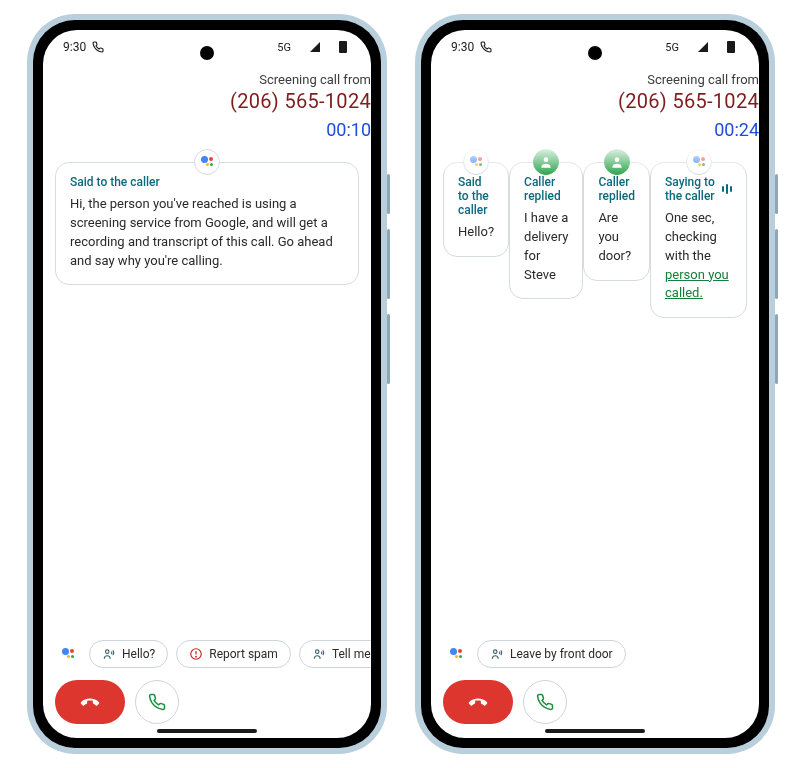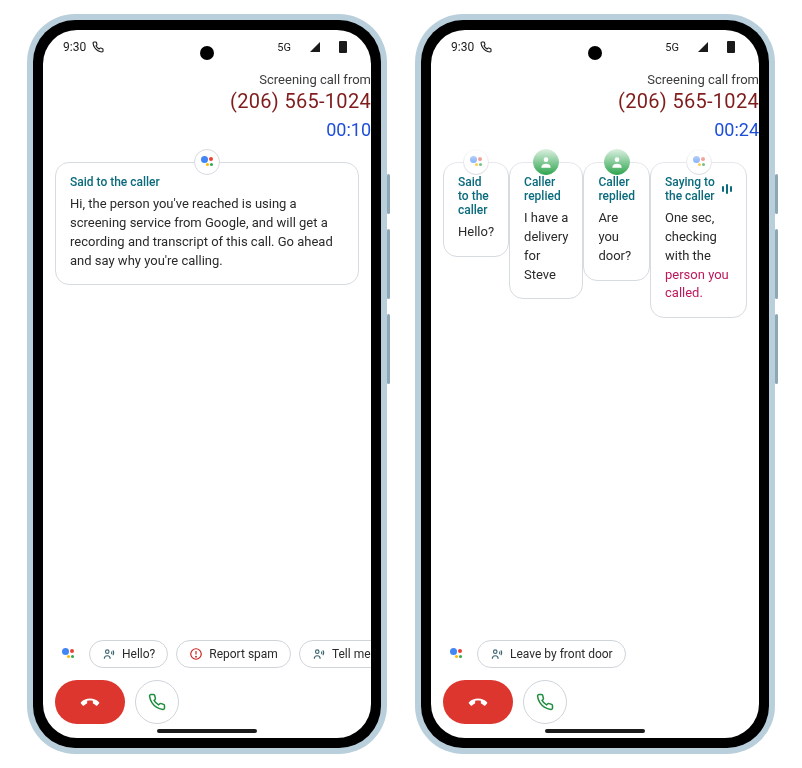--- a/index.html
+++ b/index.html
@@ -99,21 +99,21 @@
   .bubble-label {
     font-size: 12px;
     color: #0a6b7d;
     font-weight: 500;
     margin-bottom: 6px;
     display: flex;
     justify-content: space-between;
     align-items: center;
   }
   .bubble-text { font-size: 13px; line-height: 1.45; color: #2a2a2a; }
-  .bubble-text .muted { color: #be185d; }
+  .bubble-text .muted { color: #15803d; text-decoration: underline; }
   .avatar {
     width: 26px;
     height: 26px;
     border-radius: 50%;
     background: #fff;
     border: 1px solid #d6dbe0;
     position: absolute;
     top: -13px;
     left: 50%;
     transform: translateX(-50%);

